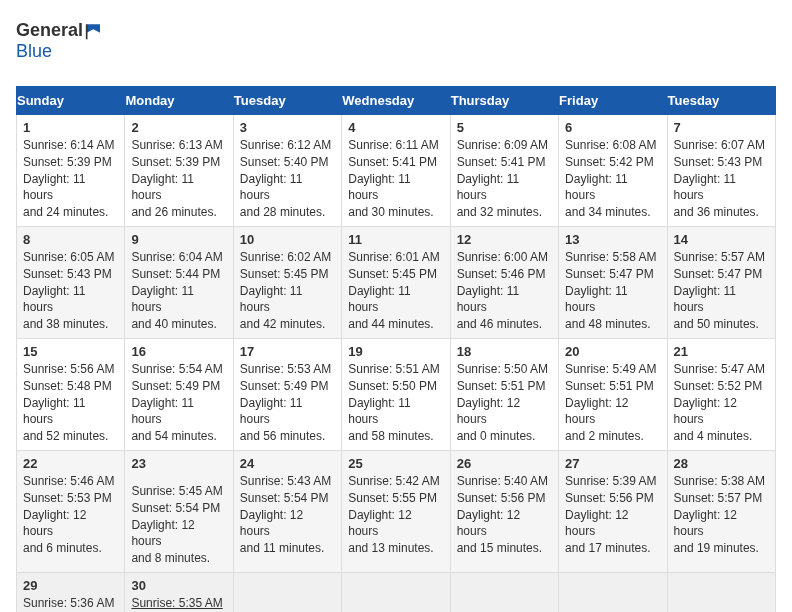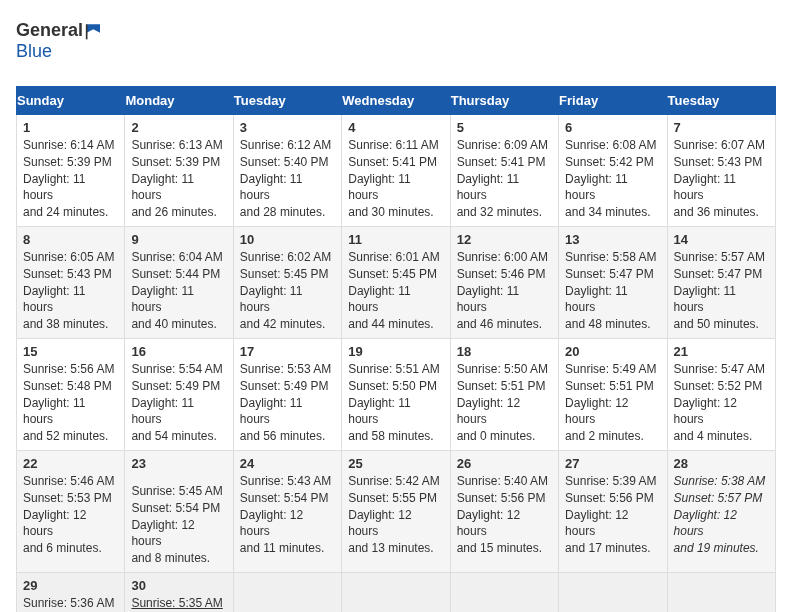--- a/index.html
+++ b/index.html
@@ -322,21 +322,21 @@
         </td>
         <td>
           <span class="day-number">27</span>
           <div class="day-info" style="white-space: pre-line;">Sunrise: 5:39 AM
 Sunset: 5:56 PM
 Daylight: 12 hours
 and 17 minutes.</div>
         </td>
         <td>
           <span class="day-number">28</span>
-          <div class="day-info" style="white-space: pre-line; font-style: italic;">Sunrise: 5:38 AM
+          <div class="day-info" style="white-space: pre-line;">Sunrise: 5:38 AM
 Sunset: 5:57 PM
 Daylight: 12 hours
 and 19 minutes.</div>
         </td>
       </tr>
       <tr class="last-row">
         <td>
           <span class="day-number">29</span>
           <div class="day-info" style="white-space: pre-line;">Sunrise: 5:36 AM
 Sunset: 5:58 PM

